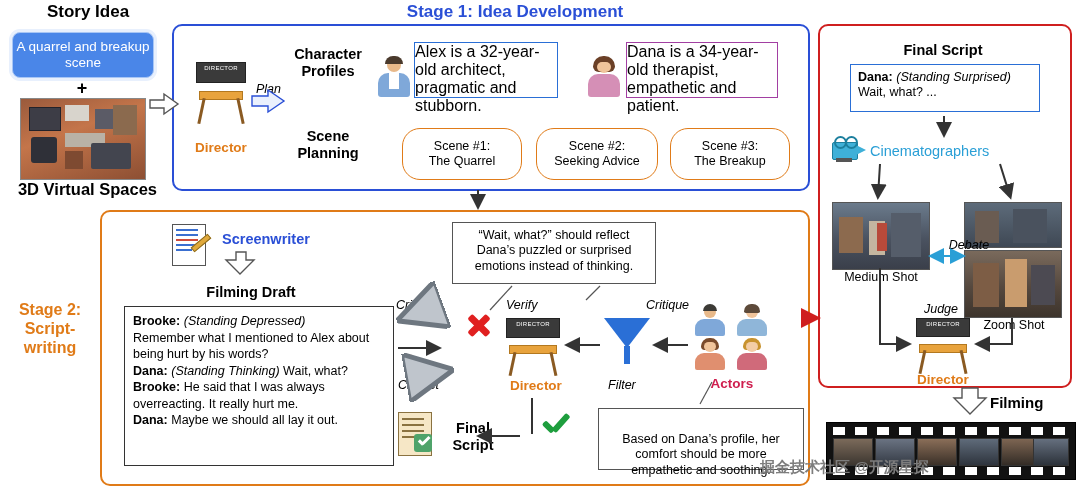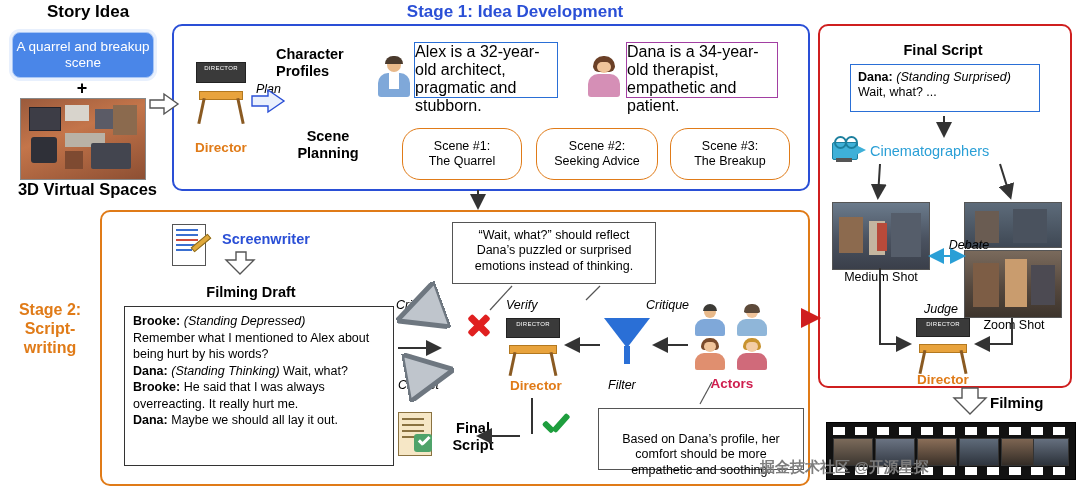--- a/index.html
+++ b/index.html
@@ -46,21 +46,21 @@
   }
   #stage3-panel {
     left:818px; top:24px; width:250px; height:360px;
     border:2px solid #cf1f1f; border-radius:10px; background:#fff;
   }
   #stage2-title { left:2px; top:300px; width:96px; text-align:center; font-size:16px; font-weight:bold; color:#e07b18; line-height:1.2; }
 
   
   #director1-label { left:186px; top:140px; width:70px; text-align:center; font-size:13.5px; font-weight:bold; color:#e07b18; }
   #plan-label { left:256px; top:82px; font-size:12.5px; font-style:italic; }
-  #char-profiles-label { left:276px; top:46px; width:104px; text-align:left; font-size:14.5px; font-weight:bold; line-height:1.15; }
+  #char-profiles-label { left:276px; top:46px; width:104px; text-align:center; font-size:14.5px; font-weight:bold; line-height:1.15; }
   #scene-planning-label { left:276px; top:128px; width:104px; text-align:center; font-size:14.5px; font-weight:bold; line-height:1.15; }
   #profile-alex { left:414px; top:42px; width:142px; height:54px; border:1.5px solid #2a6fd6; }
   #profile-dana { left:626px; top:42px; width:150px; height:54px; border:1.5px solid #a23fa2; }
 
   .scene-pill {
     position:absolute; border:1.5px solid #e07b18; border-radius:18px; background:#fff;
     font-size:12.5px; text-align:center; line-height:1.18; display:flex; align-items:center; justify-content:center;
     flex-direction:column; padding:3px 6px;
   }
   #scene1 { left:402px; top:128px; width:106px; height:44px; }

